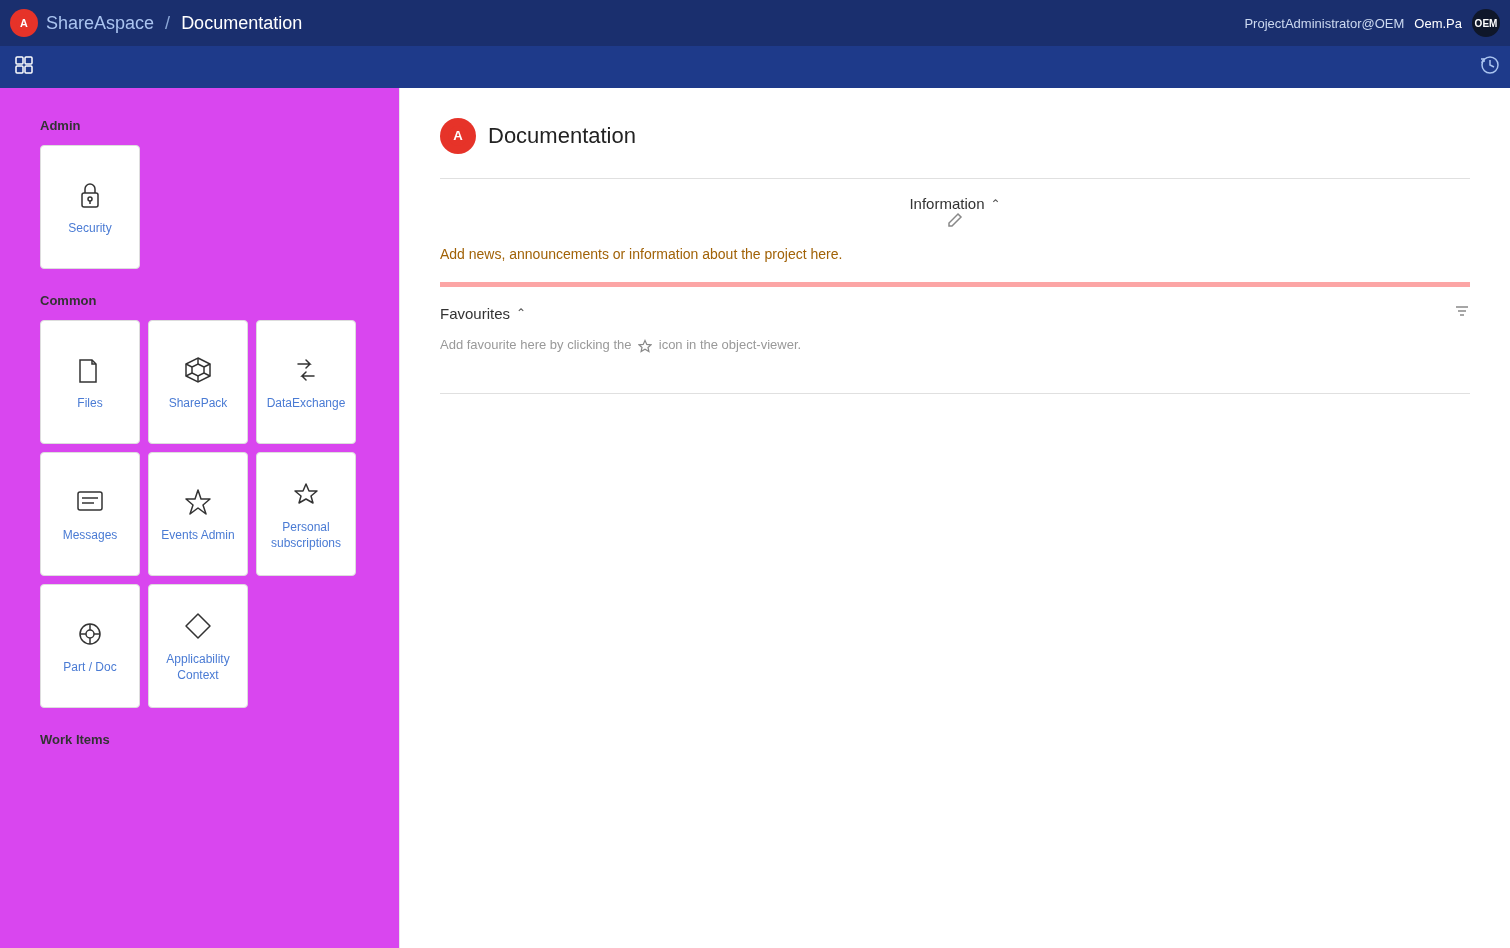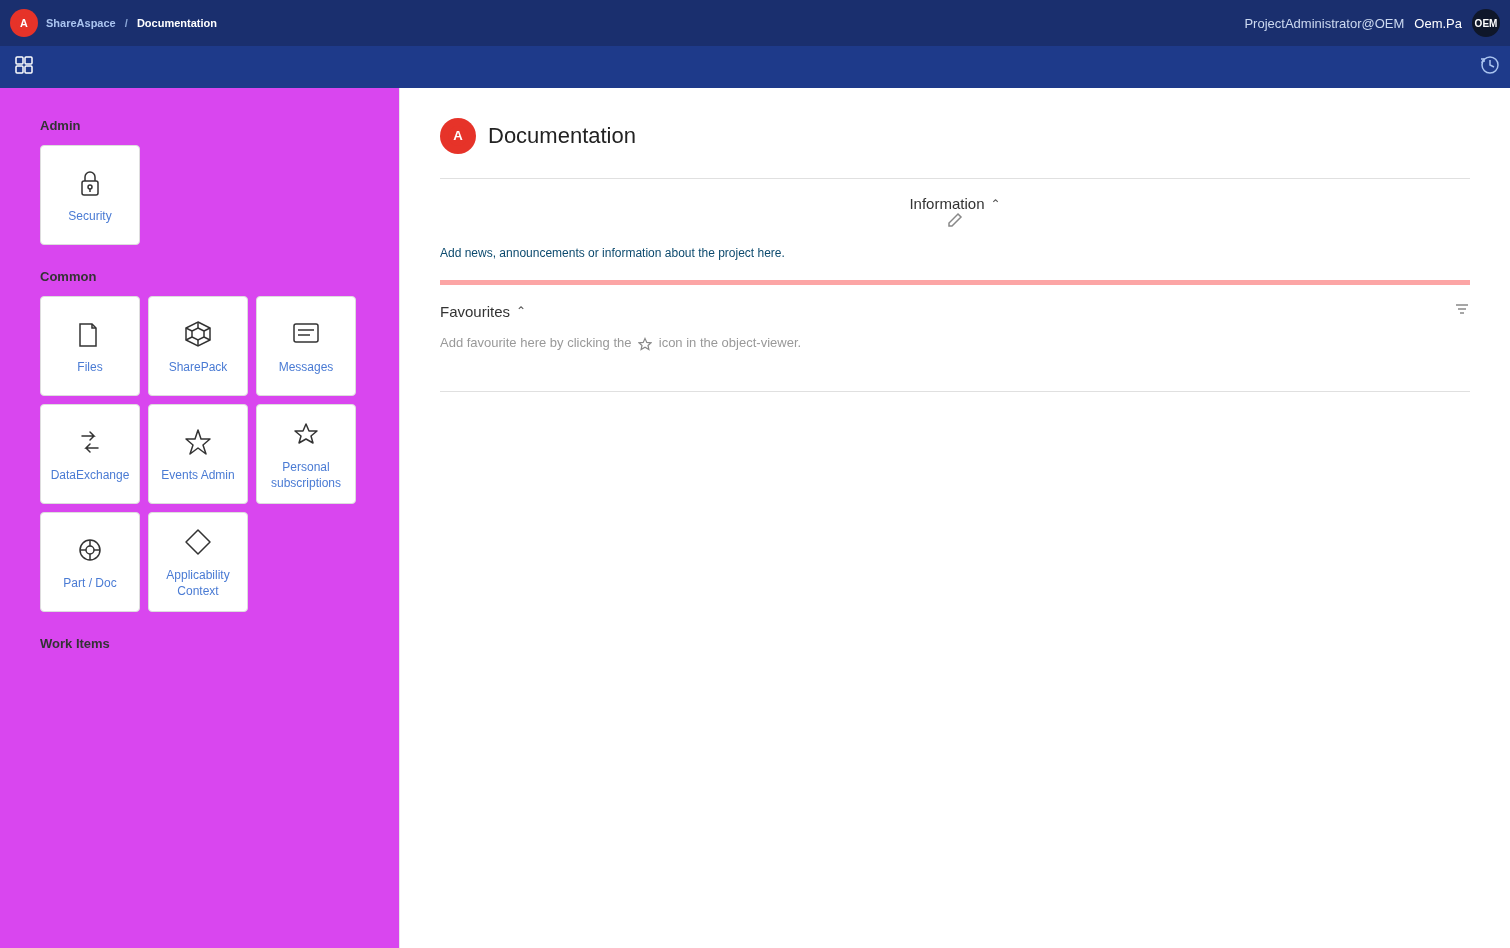--- a/index.html
+++ b/index.html
@@ -20,22 +20,22 @@
       width: 28px; height: 28px;
       background: #e63329;
       border-radius: 50%;
       display: flex; align-items: center; justify-content: center;
       margin-right: 8px;
       flex-shrink: 0;
     }
     .topbar-logo svg { width: 18px; height: 18px; }
     .topbar-title {
       color: white;
-      font-size: 11px;
-      font-weight: 700;
+      font-size: 18px;
+      font-weight: 400;
     }
     .topbar-title span { color: #aac4f0; }
     .topbar-spacer { flex: 1; }
     .topbar-user {
       color: #ccd9f0;
       font-size: 13px;
       margin-right: 10px;
     }
     .topbar-username {
       color: white;
@@ -99,21 +99,21 @@
 
     .tiles-grid {
       display: flex;
       flex-wrap: wrap;
       gap: 8px;
       margin-bottom: 24px;
     }
 
     .tile {
       width: 100px;
-      height: 100px;
+      height: 124px;
       border: 1px solid #ddd;
       border-radius: 4px;
       display: flex;
       flex-direction: column;
       align-items: center;
       justify-content: center;
       cursor: pointer;
       background: white;
       transition: box-shadow 0.15s;
     }
@@ -183,22 +183,22 @@
     .chevron-up {
       font-size: 12px;
       color: #555;
     }
     .edit-icon {
       color: #888;
       cursor: pointer;
       font-size: 16px;
     }
     .info-text {
-      font-size: 12px;
-      color: #0c4a6e;
+      font-size: 14px;
+      color: #a16207;
     }
 
     .favourites-section {
       border-top: 5px solid #fca5a5;
       padding-top: 16px;
     }
     .fav-header {
       display: flex;
       align-items: center;
       justify-content: space-between;
@@ -322,36 +322,36 @@
               <line x1="4" y1="22" x2="10" y2="19" stroke="#333" stroke-width="1.5"></line>
               <line x1="16" y1="28" x2="16" y2="22" stroke="#333" stroke-width="1.5"></line>
             </svg>
           </div>
           <span class="tile-label">SharePack</span>
         </div>
 
         <div class="tile">
           <div class="tile-icon">
             <svg viewBox="0 0 32 32">
+              <path d="M8 10 L20 10 L16 6 M20 10 L16 14" stroke="#333" fill="none" stroke-width="1.5" stroke-linecap="round"></path>
+              <path d="M24 22 L12 22 L16 18 M12 22 L16 26" stroke="#333" fill="none" stroke-width="1.5" stroke-linecap="round"></path>
+            </svg>
+          </div>
+          <span class="tile-label">DataExchange</span>
+        </div>
+
+        <div class="tile">
+          <div class="tile-icon">
+            <svg viewBox="0 0 32 32">
               <rect x="4" y="6" width="24" height="18" rx="2" stroke="#333" fill="none" stroke-width="1.5"></rect>
               <line x1="8" y1="12" x2="24" y2="12" stroke="#333" stroke-width="1.5"></line>
               <line x1="8" y1="17" x2="20" y2="17" stroke="#333" stroke-width="1.5"></line>
             </svg>
           </div>
           <span class="tile-label">Messages</span>
-        </div>
-
-        <div class="tile">
-          <div class="tile-icon">
-            <svg viewBox="0 0 32 32">
-              <path d="M8 10 L20 10 L16 6 M20 10 L16 14" stroke="#333" fill="none" stroke-width="1.5" stroke-linecap="round"></path>
-              <path d="M24 22 L12 22 L16 18 M12 22 L16 26" stroke="#333" fill="none" stroke-width="1.5" stroke-linecap="round"></path>
-            </svg>
-          </div>
-          <span class="tile-label">DataExchange</span>
         </div>
 
         <div class="tile">
           <div class="tile-icon">
             <svg viewBox="0 0 32 32">
               <path d="M16 4 L19 13 L28 13 L21 19 L24 28 L16 22 L8 28 L11 19 L4 13 L13 13 Z" stroke="#333" fill="none" stroke-width="1.5" stroke-linejoin="round"></path>
             </svg>
           </div>
           <span class="tile-label">Events Admin</span>
         </div>

